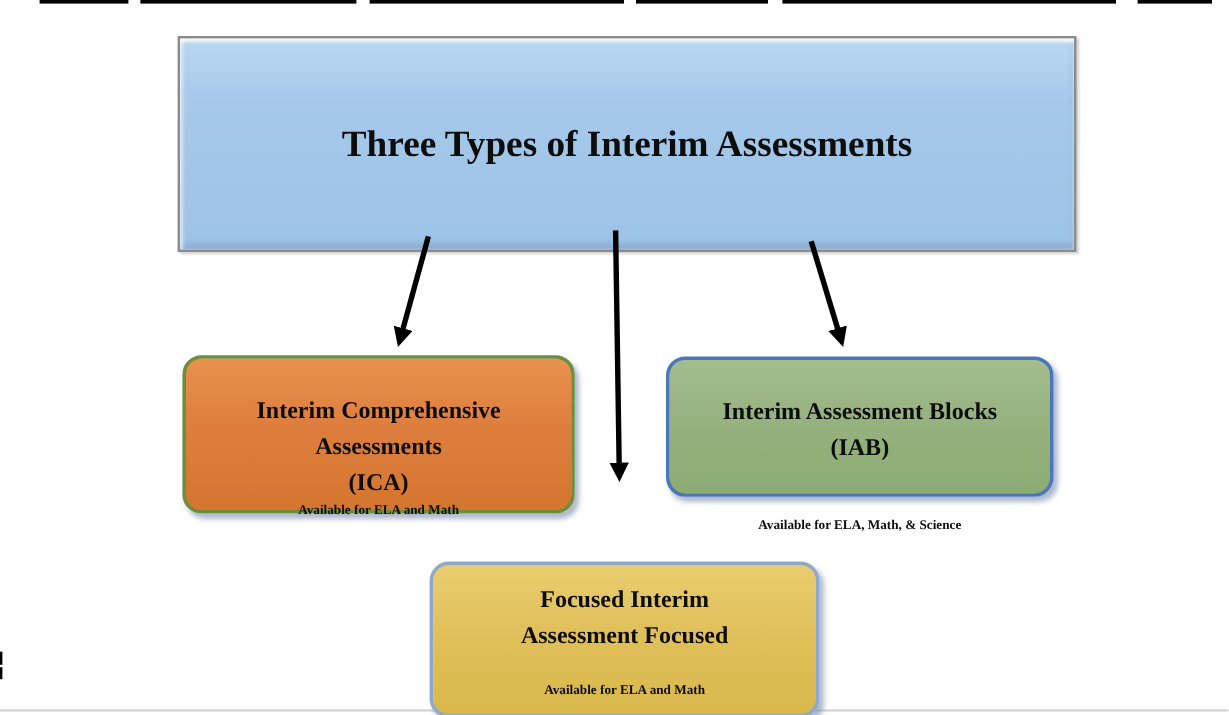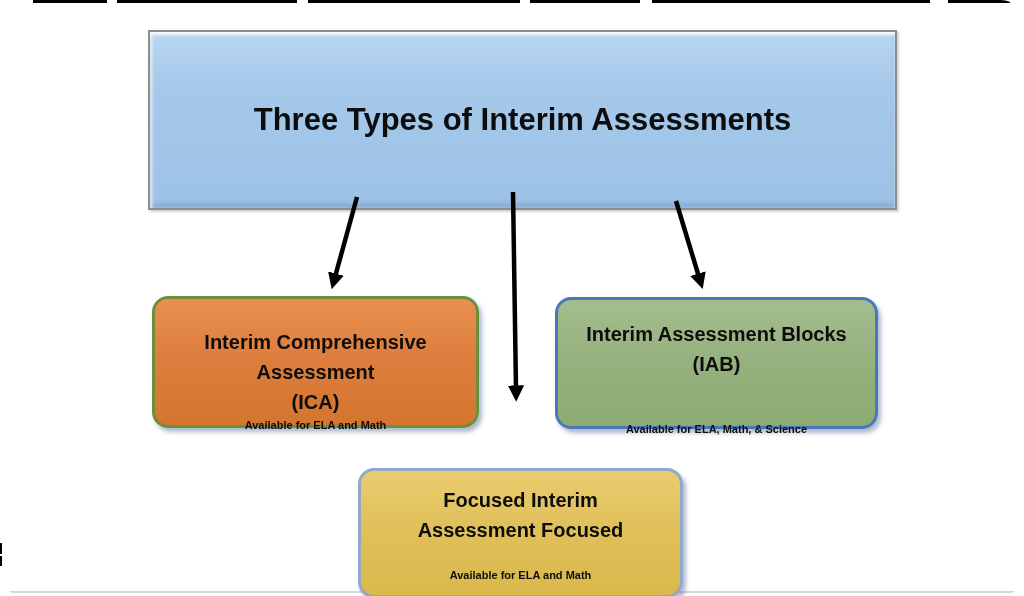--- a/index.html
+++ b/index.html
@@ -1,18 +1,18 @@
 <!DOCTYPE html>
 <html><head>
 <meta charset="utf-8">
 <style>
   html,body{margin:0;padding:0;background:#ffffff;}
   #canvas{
     position:relative;width:1024px;height:596px;background:#ffffff;overflow:hidden;
-    font-family:Liberation Sans, sans-serif;color:#111111;border-radius:23px;
+    font-family:Liberation Serif, serif;color:#111111;
   }
   
   .top-line{position:absolute;top:0;height:3px;background:#000;}
   .bottom-line{position:absolute;left:0;top:591px;width:1024px;height:2px;background:#d7d7d7;}
   .left-mark{position:absolute;left:0;width:2px;background:#000;}
 
   
   .header-box{
     position:absolute;left:148px;top:30px;width:745px;height:176px;
     background:linear-gradient(180deg,#b9d7f2 0%,#a6c9ea 30%,#9cc2e6 100%);
@@ -37,24 +37,24 @@
 
   .node-ica{
     left:152px;top:296px;width:327px;height:132px;
     background:linear-gradient(180deg,#e9914f 0%,#dd7e3e 45%,#d4762f 100%);
     border:3px solid #6d8f3d;
     padding-top:28px;box-sizing:border-box;
   }
   .node-ica .node-sub{margin-top:2px;}
 
   .node-iab{
-    left:555px;top:297px;width:323px;height:132px;
+    left:555px;top:297px;width:323px;height:117px;
     background:linear-gradient(180deg,#a4bd8e 0%,#96b27f 45%,#8cab73 100%);
     border:3px solid #4a77bb;
-    padding-top:28px;box-sizing:border-box;justify-content:center;
+    padding-top:28px;box-sizing:border-box;
   }
   .node-iab .node-sub{margin-top:44px;}
 
   .node-fiab{
     left:358px;top:438px;width:325px;height:130px;
     background:linear-gradient(180deg,#eacd6f 0%,#e1c05b 45%,#d9b84c 100%);
     border:3px solid #91a8c9;
     padding-top:14px;box-sizing:border-box;margin-top:30px;
   }
   .node-fiab .node-sub{margin-top:24px;}
@@ -88,21 +88,21 @@
         <path d="M0,0 L10,5 L0,10 z" fill="#000"></path>
       </marker>
     </defs>
     <line x1="357" y1="197" x2="335" y2="277" stroke="#000" stroke-width="4.5" marker-end="url(#ah)"></line>
     <line x1="513" y1="192" x2="516" y2="389" stroke="#000" stroke-width="4.5" marker-end="url(#ah)"></line>
     <line x1="676" y1="201" x2="699" y2="277" stroke="#000" stroke-width="4.5" marker-end="url(#ah)"></line>
   </svg>
 
   <div class="node node-ica">
     <div class="node-title">Interim Comprehensive</div>
-    <div class="node-title">Assessment</div>
+    <div class="node-title">Assessments</div>
     <div class="node-title">(ICA)</div>
     <div class="node-sub">Available for ELA and Math</div>
   </div>
 
   <div class="node node-iab">
     <div class="node-title">Interim Assessment Blocks</div>
     <div class="node-title">(IAB)</div>
     <div class="node-sub">Available for ELA, Math, &amp; Science</div>
   </div>
 

